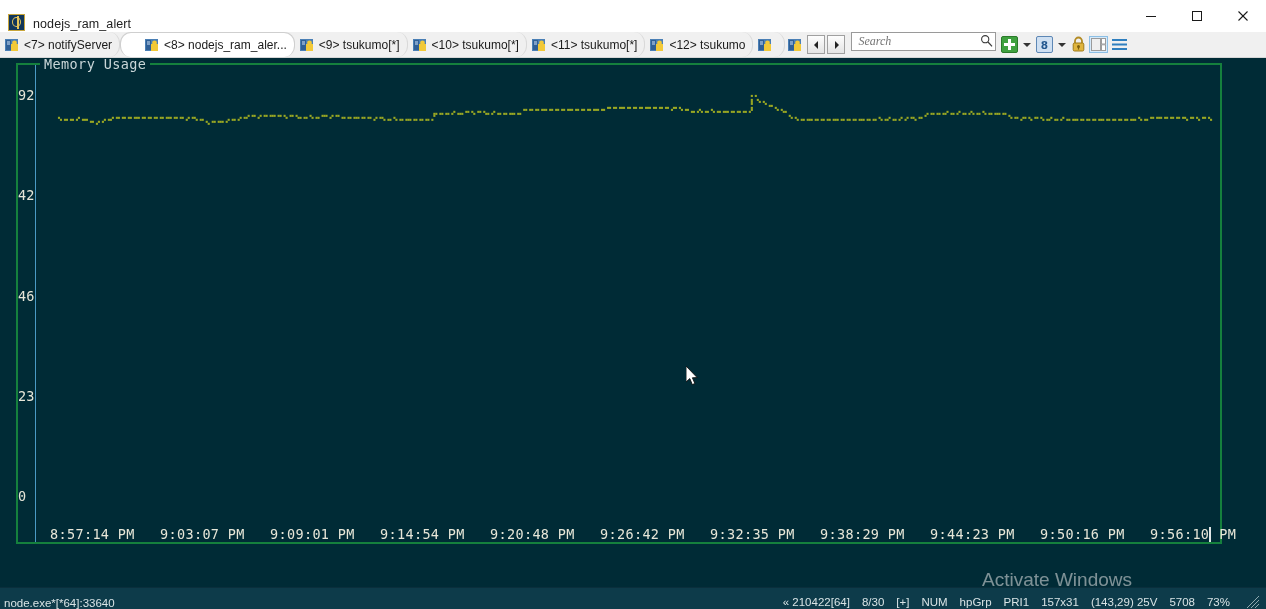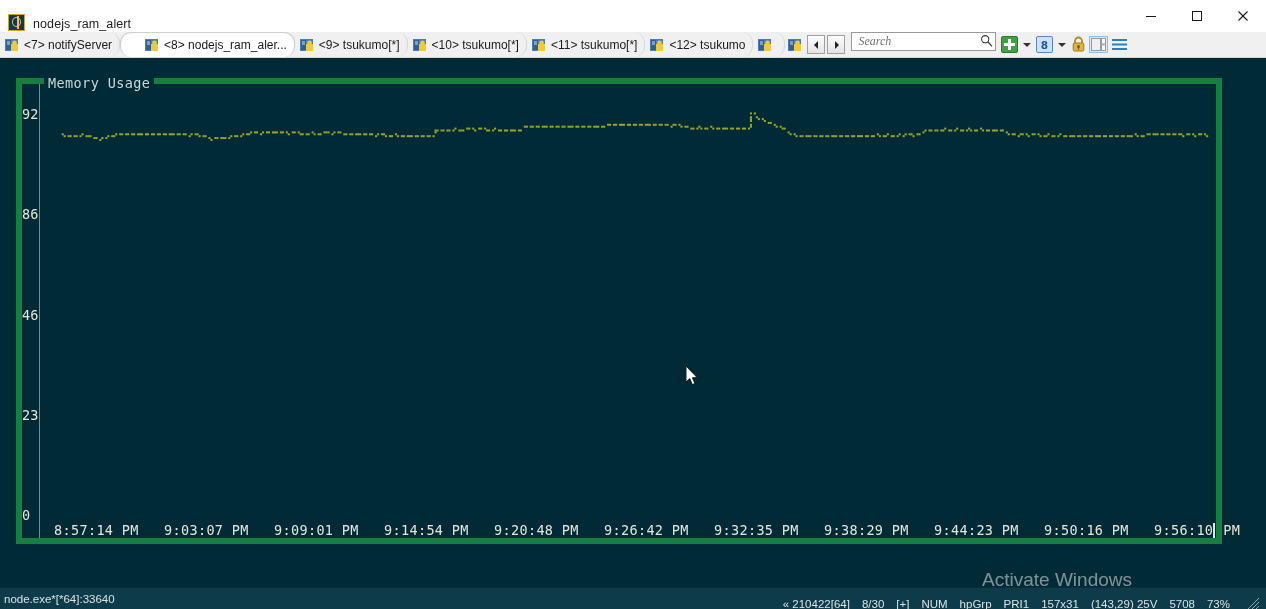--- a/index.html
+++ b/index.html
@@ -185,23 +185,22 @@
     position: relative;
     overflow: hidden;
     font-family: "DejaVu Sans Mono", monospace;
   }
   .chart-box {
     position: absolute;
     left: 16px;
     top: 5px;
     right: 44px;
     bottom: 43px;
-    border: 6px solid #15803d;
+    border: 2px solid #15803d;
     box-sizing: border-box;
-    margin-top: 15px;
   }
   .chart-title {
     position: absolute;
     left: 22px;
     top: -9px;
     background: #002b36;
     padding: 0 4px;
     color: #c9d6d8;
     font-size: 13.5px;
     font-family: "DejaVu Sans Mono", monospace;
@@ -273,21 +272,21 @@
     pointer-events: none;
   }
 
   
   .statusbar {
     height: 21px;
     background: #0d3b4a;
     color: #d8e3e5;
     font-size: 11.5px;
     display: flex;
-    align-items: center;
+    align-items: flex-end;
     flex: 0 0 auto;
     font-family: "Liberation Sans", sans-serif;
     border-top: 1px solid #0a2f3c;
     position: relative;
     overflow: hidden;
   }
   .status-left { padding-left: 4px; white-space: nowrap; }
   .status-right {
     margin-left: auto;
     display: flex;
@@ -514,21 +513,21 @@
     </div>
   </div>
 
   <div class="console">
 
     <div class="chart-box">
       <div class="chart-title">Memory Usage</div>
       <div class="y-axis-line"></div>
       <div id="ylabels">
           <div class="y-label" style="top: 30px;">92</div>
-          <div class="y-label" style="top: 130.25px;">86</div>
+          <div class="y-label" style="top: 130.25px;">42</div>
           <div class="y-label" style="top: 230.5px;">46</div>
           <div class="y-label" style="top: 330.75px;">23</div>
           <div class="y-label" style="top: 431px;">0</div>
         </div>
       <svg class="plot-layer" id="plot" preserveAspectRatio="none" viewBox="0 0 1204 479">
           <rect x="40" y="52" width="2.1" height="2.1" fill="#9aa823"></rect>
           <rect x="42" y="54" width="2.1" height="2.1" fill="#9aa823"></rect>
           <rect x="46" y="54" width="2.1" height="2.1" fill="#9aa823"></rect>
           <rect x="48" y="54" width="2.1" height="2.1" fill="#9aa823"></rect>
           <rect x="52" y="54" width="2.1" height="2.1" fill="#9aa823"></rect>

